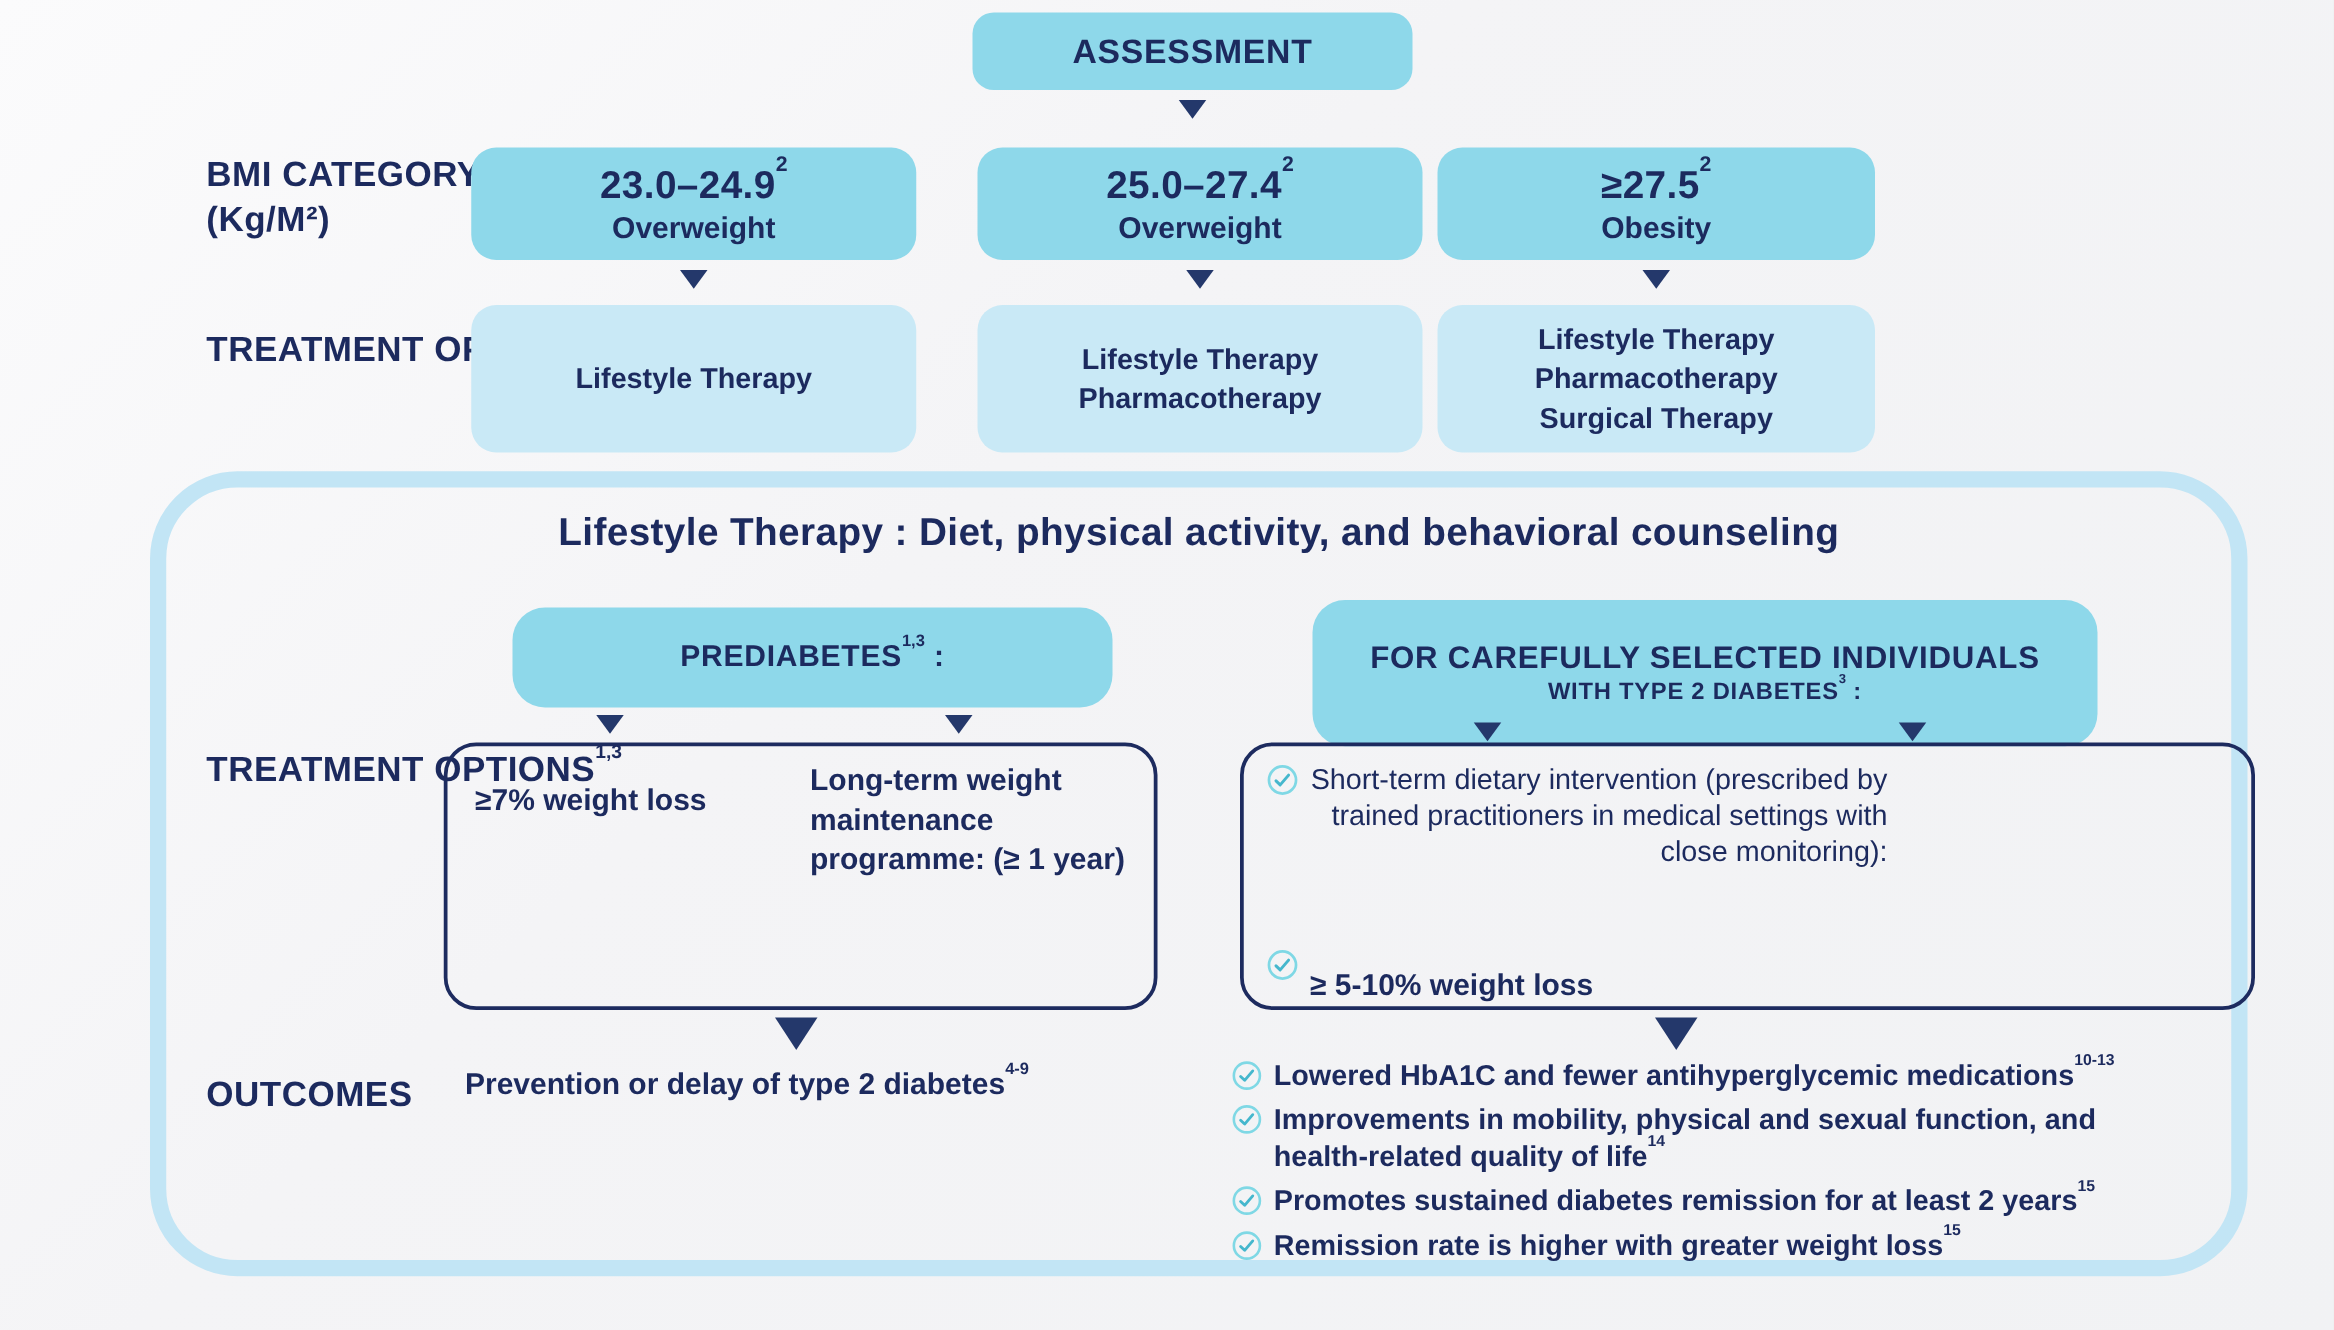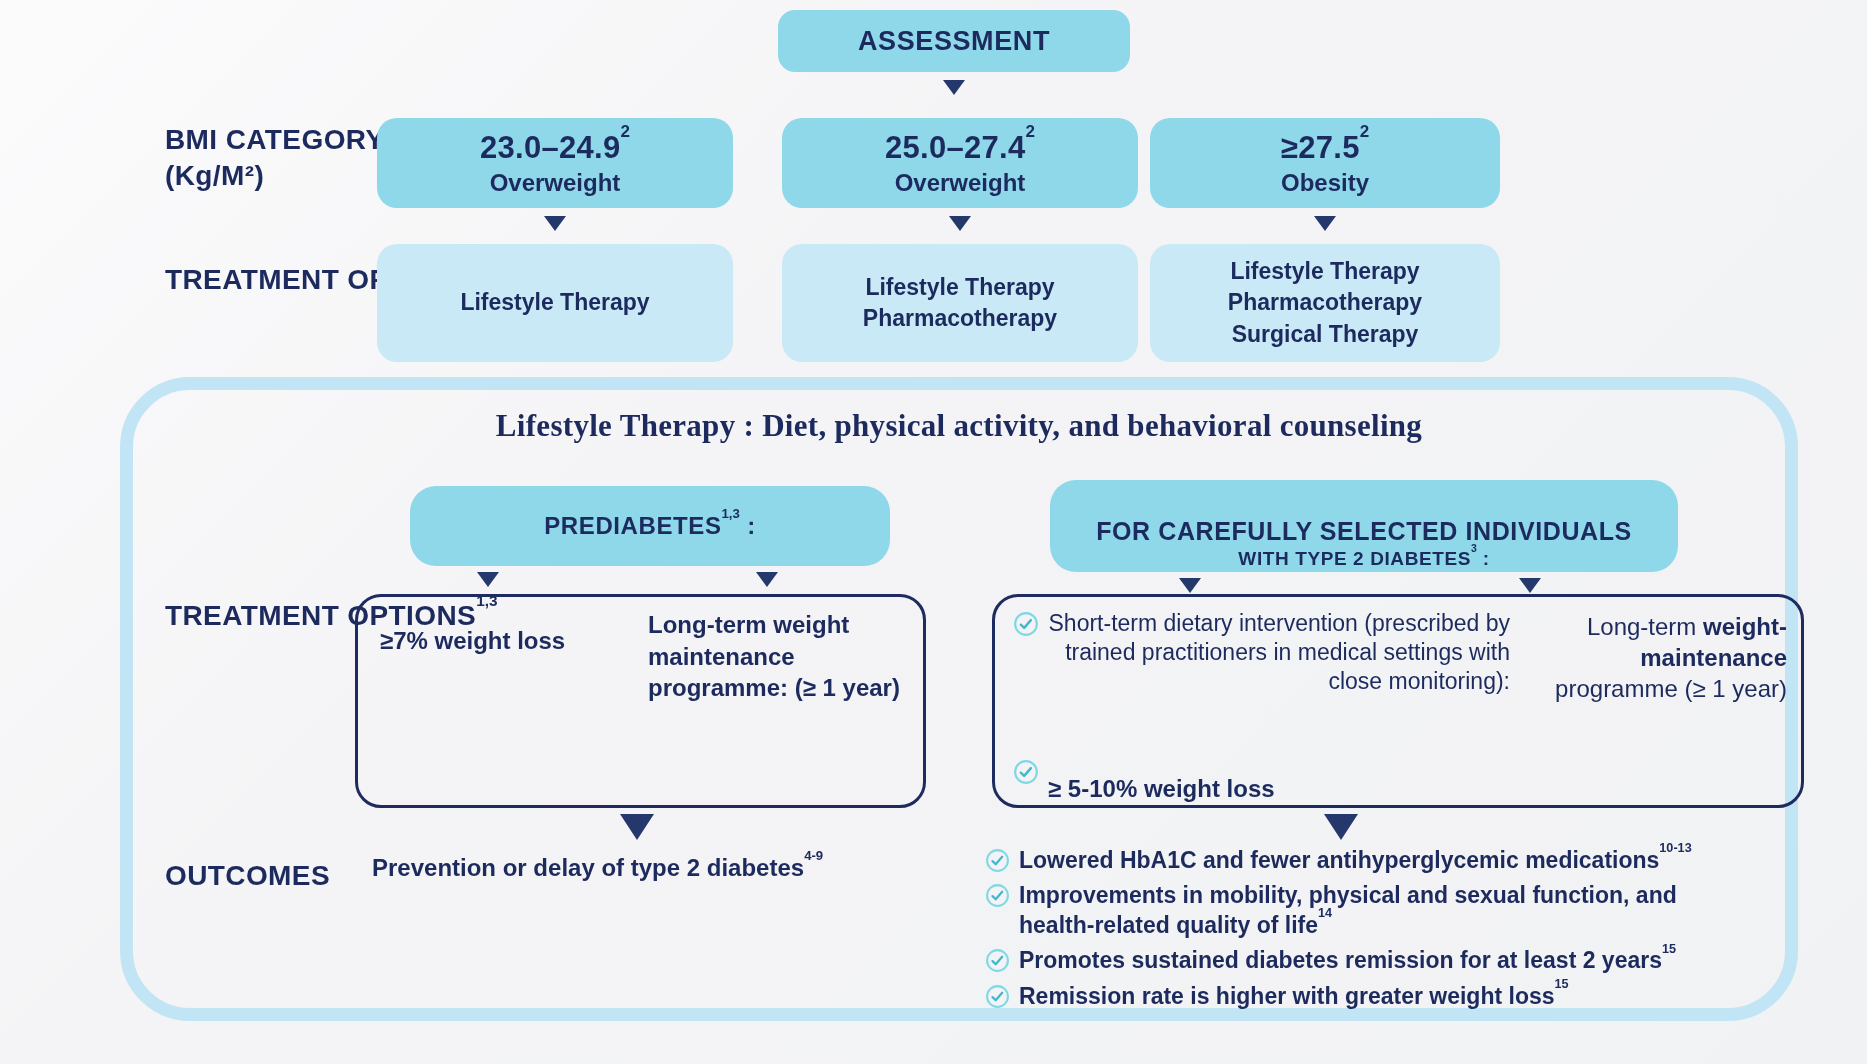--- a/index.html
+++ b/index.html
@@ -22,21 +22,21 @@
   .arr{position:absolute;width:0;height:0;
        border-left:11px solid transparent;border-right:11px solid transparent;
        border-top:15px solid #24386b;}
   .arr.big{border-left-width:17px;border-right-width:17px;border-top-width:26px;}
   .panel{
     position:absolute;left:120px;top:377px;width:1652px;height:618px;
     border:13px solid #c2e5f5;border-radius:70px;background:transparent;
   }
   .panel-title{
     position:absolute;left:120px;top:408px;width:1678px;text-align:center;
-    font-weight:bold;font-size:31px;letter-spacing:.3px;font-family:Liberation Serif, serif;
+    font-weight:bold;font-size:31px;letter-spacing:.3px;
   }
   .darkbox{
     position:absolute;border:3.5px solid #1d2b5f;border-radius:26px;background:transparent;
   }
   .sp{font-size:0.55em;position:relative;top:-0.55em;font-weight:inherit;letter-spacing:0;}
   .body-txt{font-size:23px;line-height:1.26;font-weight:500;}
   .b{font-weight:bold;margin-top:17px;}
   .chkrow{display:flex;align-items:flex-start;gap:9px;}
   .chkrow svg{flex:0 0 auto;margin-top:2px;}
   .outlist{position:absolute;left:985px;top:846px;display:flex;flex-direction:column;gap:6px;}
@@ -92,21 +92,21 @@
     <div class="treat-line">Surgical Therapy</div>
   </div>
 
   <div class="panel"></div>
   <div class="panel-title">Lifestyle Therapy : Diet, physical activity, and behavioral counseling</div>
 
   <div class="pill" style="left:410px;top:486px;width:480px;height:80px;border-radius:26px;">
     <div class="hdr-txt" style="font-size:24px;"><span>PREDIABETES</span><sup class="sp">1,3</sup><span> :</span></div>
   </div>
 
-  <div class="pill" style="left:1050px;top:480px;width:628px;height:92px;border-radius:26px;justify-content:flex-end;">
+  <div class="pill" style="left:1050px;top:480px;width:628px;height:117px;border-radius:26px;">
     <div class="hdr-txt" style="font-size:25px;line-height:1.3;">FOR CAREFULLY SELECTED INDIVIDUALS</div>
     <div class="hdr-txt" style="font-size:19px;line-height:1.3;"><span>WITH TYPE 2 DIABETES</span><sup class="sp">3</sup><span> :</span></div>
   </div>
 
   <div class="arr" style="left:477px;top:572px;"></div>
   <div class="arr" style="left:756px;top:572px;"></div>
   <div class="arr" style="left:1179px;top:578px;"></div>
   <div class="arr" style="left:1519px;top:578px;"></div>
 
   <div class="rowlabel" style="left:165px;top:598px;">
@@ -127,23 +127,20 @@
       <div class="body-txt" style="width:462px;">
         <span>Short-term dietary intervention (prescribed by trained practitioners in medical settings with close monitoring):</span>
       </div>
     </div>
     <div class="chkrow" style="position:absolute;left:18px;top:160px;">
       <svg width="26" height="26" viewBox="0 0 24 24">
         <circle cx="12" cy="12" r="10" fill="none" stroke="#7fd8e5" stroke-width="2"></circle>
         <path d="M7.2 12.6l3.1 3 6.2-7.2" fill="none" stroke="#45b7cd" stroke-width="2.2" stroke-linecap="round" stroke-linejoin="round"></path>
       </svg>
       <div class="body-txt b" style="font-size:24px;">≥ 5-10% weight loss</div>
-    </div>
-    <div class="body-txt" style="position:absolute;left:552px;top:14px;width:240px;font-size:24px;line-height:1.3;">
-      <span>Long-term </span><span class="b">weight-maintenance</span><span> programme (≥ 1 year)</span>
     </div>
   </div>
 
   <div class="arr big" style="left:620px;top:814px;"></div>
   <div class="arr big" style="left:1324px;top:814px;"></div>
 
   <div class="rowlabel" style="left:165px;top:858px;">OUTCOMES</div>
 
   <div class="left-out">
     <span>Prevention or delay of type 2 diabetes</span><sup class="sp">4-9</sup>

